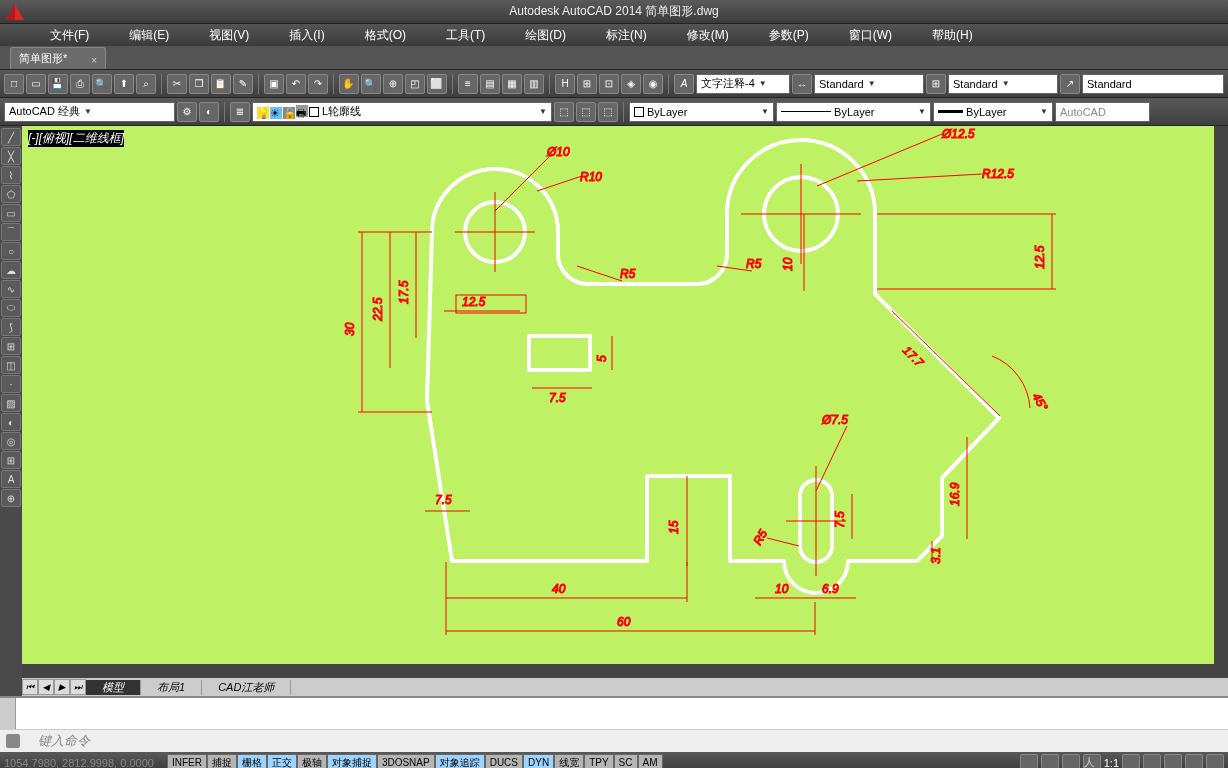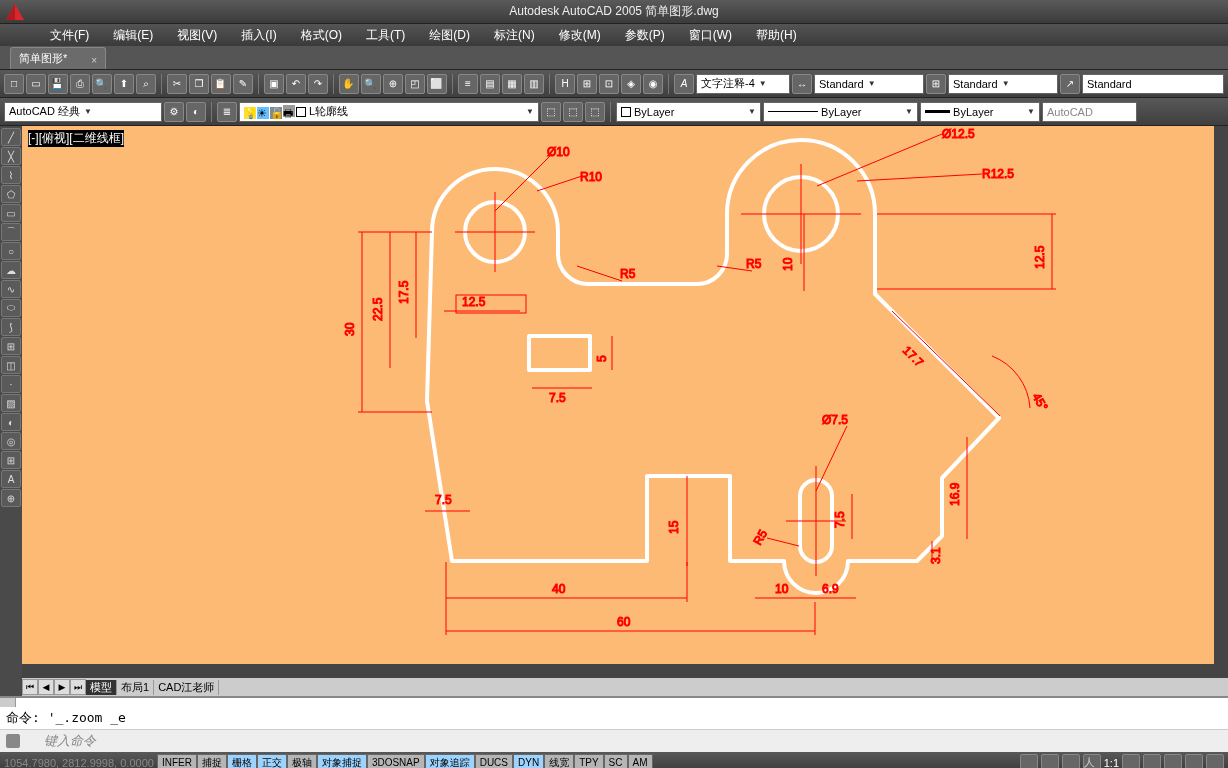--- a/index.html
+++ b/index.html
@@ -1,70 +1,70 @@
 <!DOCTYPE html>
 <html><head>
 <meta charset="utf-8">
 <style>
 * { margin: 0; padding: 0; box-sizing: border-box; font-family: "Microsoft YaHei", Arial, sans-serif; }
 body { width: 1228px; height: 768px; background: #333; overflow: hidden; font-size: 12px; }
 .titlebar { height: 24px; background: linear-gradient(#5a5a5a,#3b3b3b); display: flex; align-items: center; color: #fff; padding-left: 4px; position: relative; border-bottom: 1px solid #222; }
 .titlebar .app-logo { width: 22px; height: 20px; margin-right: 6px; position: relative; }
 .titlebar .app-title { position: absolute; left: 50%; transform: translateX(-50%); font-size: 12px; color: #eee; }
-.menubar { height: 22px; background: linear-gradient(#545454,#3a3a3a); display: flex; align-items: center; color: #fff; padding-left: 38px; font-size: 12px; }
+.menubar { height: 22px; background: linear-gradient(#545454,#3a3a3a); display: flex; align-items: center; color: #fff; padding-left: 38px; font-size: 12px; gap: 16px; }
 .menubar .menu-item { padding: 0 12px; cursor: pointer; }
 .tabs { height: 24px; background: #555; display: flex; align-items: flex-end; padding-left: 10px; border-bottom: 1px solid #222; }
 .file-tab { background: #6b6b6b; border: 1px solid #888; border-bottom: none; padding: 3px 8px; color: #fff; font-size: 11px; display: flex; align-items: flex-end; gap: 24px; border-radius: 3px 3px 0 0; }
 .file-tab .close { color: #ccc; font-size: 10px; }
 .toolbar-row { height: 28px; background: linear-gradient(#585858,#3f3f3f); display: flex; align-items: center; padding: 0 4px; border-bottom: 1px solid #222; gap: 2px; }
 .tb-icon { width: 20px; height: 20px; background: #666; border: 1px solid #888; border-radius: 2px; display: inline-flex; align-items: center; justify-content: center; color: #fff; font-size: 10px; cursor: pointer; }
 .tb-sep { width: 1px; height: 20px; background: #777; margin: 0 3px; }
 .dropdown { background: #fff; border: 1px solid #666; height: 20px; display: flex; align-items: center; padding: 0 4px; color: #000; font-size: 11px; position: relative; }
 .dropdown .arrow { margin-left: 4px; font-size: 8px; color: #333; }
 .layer-swatch { display: inline-block; width: 10px; height: 10px; background: #fff; border: 1px solid #000; margin-right: 3px; }
 .work { display: flex; height: 570px; }
 .left-tools { width: 22px; background: #4a4a4a; display: flex; flex-direction: column; gap: 1px; padding: 2px 1px; }
 .lt-icon { width: 20px; height: 18px; background: #5a5a5a; border: 1px solid #777; border-radius: 2px; cursor: pointer; display: flex; align-items: center; justify-content: center; color: #ddd; font-size: 10px; }
-.canvas { flex: 1; background: #fdba74; position: relative; overflow: hidden; }
+.canvas { flex: 1; background: #bef264; position: relative; overflow: hidden; font-style: italic; }
 .canvas svg { position: absolute; top: 0; left: 0; }
 .viewport-label { position: absolute; top: 4px; left: 6px; color: #fff; font-size: 12px; background: #000; }
 .ucs { position: absolute; bottom: 28px; left: 12px; }
 .bottom-tabs { position: absolute; bottom: 0; left: 0; right: 0; height: 18px; background: #ccc; display: flex; align-items: center; font-size: 11px; color: #000; }
 .bt-btn { width: 16px; height: 16px; background: #ddd; border: 1px solid #999; font-size: 9px; display: inline-flex; align-items: center; justify-content: center; }
-.bt-tab { padding: 0 4px; border-right: 1px solid #999; }
+.bt-tab { padding: 0 16px; border-right: 1px solid #999; }
 .bt-tab.active { background: #333; color: #fff; }
 .scrollbar-v { position: absolute; right: 0; top: 0; bottom: 18px; width: 14px; background: #444; }
 .scrollbar-h { position: absolute; bottom: 18px; left: 0; right: 14px; height: 14px; background: #444; }
 .cmd { height: 56px; background: #fff; border-top: 2px solid #888; display: flex; flex-direction: column; }
 .cmd-line { padding: 2px 6px; font-size: 13px; font-family: monospace; color: #000; }
-.cmd-input { padding: 2px 6px; font-size: 13px; font-style: italic; color: #888; background: #eee; border-top: 1px solid #ccc; display: flex; align-items: center; gap: 24px; flex: 1; }
+.cmd-input { padding: 2px 6px; font-size: 13px; font-style: italic; color: #888; background: #eee; border-top: 1px solid #ccc; display: flex; align-items: center; gap: 18px; flex: 1; }
 .cmd-in-icon { width: 14px; height: 14px; background: #888; border-radius: 2px; }
 .statusbar { height: 22px; background: linear-gradient(#585858,#383838); display: flex; align-items: center; color: #ccc; font-size: 11px; padding: 0 4px; gap: 3px; }
-.status-left { color: #888; }
+.status-left { color: #888; margin-right: 10px; }
 .sb-btn { padding: 2px 4px; background: #b5b5b5; color: #000; border: 1px solid #666; font-size: 10px; cursor: pointer; }
 .sb-btn.active { background: #9dd4ff; }
 .sb-right { margin-left: auto; display: flex; gap: 3px; align-items: center; }
 .sb-ric { width: 18px; height: 18px; background: #666; border: 1px solid #888; border-radius: 2px; }
 .layer-icons span { display: inline-block; width: 12px; height: 12px; margin-right: 1px; }
 text.dim { fill: #ff0000; font-size: 12px; font-family: Arial; }
 .dim-line { stroke: #ff0000; stroke-width: 1; fill: none; }
 .part { stroke: #fff; stroke-width: 4; fill: none; stroke-linejoin: round; }
 .center { stroke: #ff0000; stroke-width: 1; }
 </style>
 </head>
 <body>
 
 <div class="titlebar">
   <div class="app-logo">
     <svg width="22" height="20">
         <path d="M2 18 L11 2 L20 18 Z" fill="#d9272e"></path>
         <path d="M2 18 L11 2 L11 18 Z" fill="#b01b22"></path>
       </svg>
   </div>
-  <div class="app-title">Autodesk AutoCAD 2005      简单图形.dwg</div>
+  <div class="app-title">Autodesk AutoCAD 2014      简单图形.dwg</div>
 </div>
 
 <div class="menubar">
   <span class="menu-item">文件(F)</span>
   <span class="menu-item">编辑(E)</span>
   <span class="menu-item">视图(V)</span>
   <span class="menu-item">插入(I)</span>
   <span class="menu-item">格式(O)</span>
   <span class="menu-item">工具(T)</span>
   <span class="menu-item">绘图(D)</span>
@@ -132,21 +132,21 @@
       <span>Standard</span>
       <span class="arrow">▼</span>
     </div>
   <span class="tb-icon">↗</span>
   <div class="dropdown" style="flex:1">
       <span>Standard</span>
     </div>
 </div>
 
 <div class="toolbar-row">
-  <div class="dropdown" style="width:158px">
+  <div class="dropdown" style="width:171px">
       <span>AutoCAD 经典</span>
       <span class="arrow">▼</span>
     </div>
   <span class="tb-icon">⚙</span>
   <span class="tb-icon">◐</span>
   <span class="tb-sep"></span>
   <span class="tb-icon">≣</span>
   <div class="dropdown" style="width:300px">
     <span class="layer-icons"><span style="background:#ffdd33">💡</span><span style="background:#66c0ff">☀</span><span style="background:#888">🔓</span><span style="background:#999">🖶</span></span>
     <span class="layer-swatch"></span>
@@ -318,21 +318,20 @@
       <span class="bt-btn">⏭</span>
       <span class="bt-tab active">模型</span>
       <span class="bt-tab">布局1</span>
       <span class="bt-tab">CAD江老师</span>
     </div>
   </div>
 </div>
 
 <div class="cmd">
   <div style="width:16px;float:left;height:100%;background:#ccc;border-right:1px solid #999"></div>
-  <div class="cmd-line">命令: '_.zoom _e</div>
   <div class="cmd-input">
     <span class="cmd-in-icon"></span>
     <span>键入命令</span>
   </div>
 </div>
 
 <div class="statusbar">
   <span class="status-left">1054.7980, 2812.9998, 0.0000</span>
   <span id="sb-btns"><span class="sb-btn">INFER</span><span class="sb-btn">捕捉</span><span class="sb-btn active">栅格</span><span class="sb-btn active">正交</span><span class="sb-btn">极轴</span><span class="sb-btn active">对象捕捉</span><span class="sb-btn">3DOSNAP</span><span class="sb-btn active">对象追踪</span><span class="sb-btn">DUCS</span><span class="sb-btn active">DYN</span><span class="sb-btn">线宽</span><span class="sb-btn">TPY</span><span class="sb-btn">SC</span><span class="sb-btn">AM</span></span>
   <div class="sb-right">

